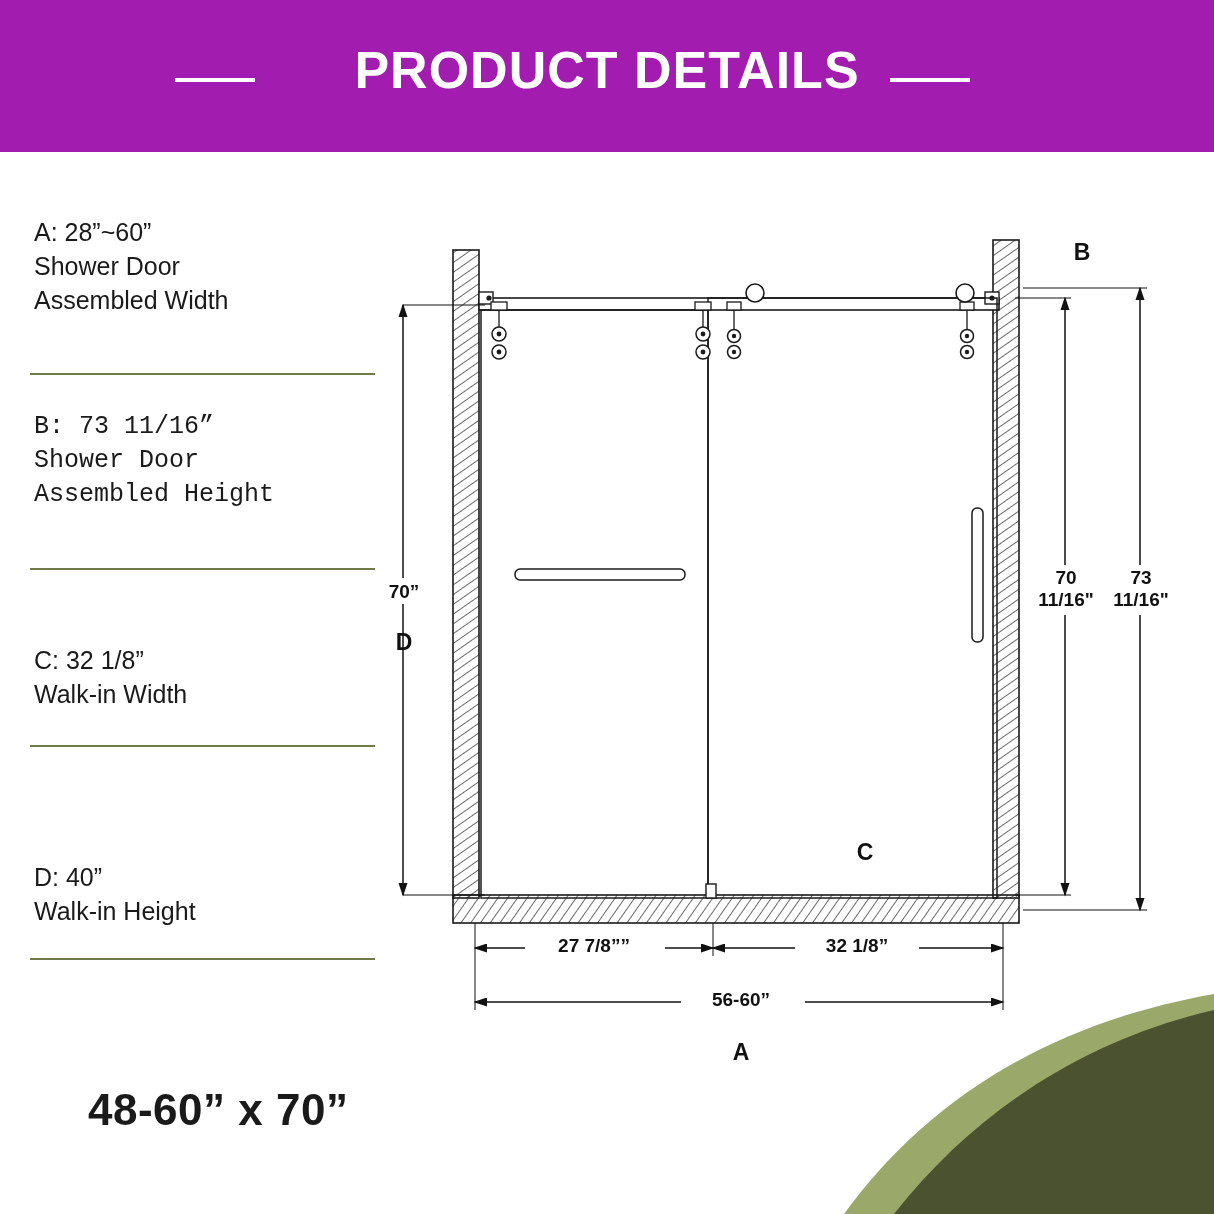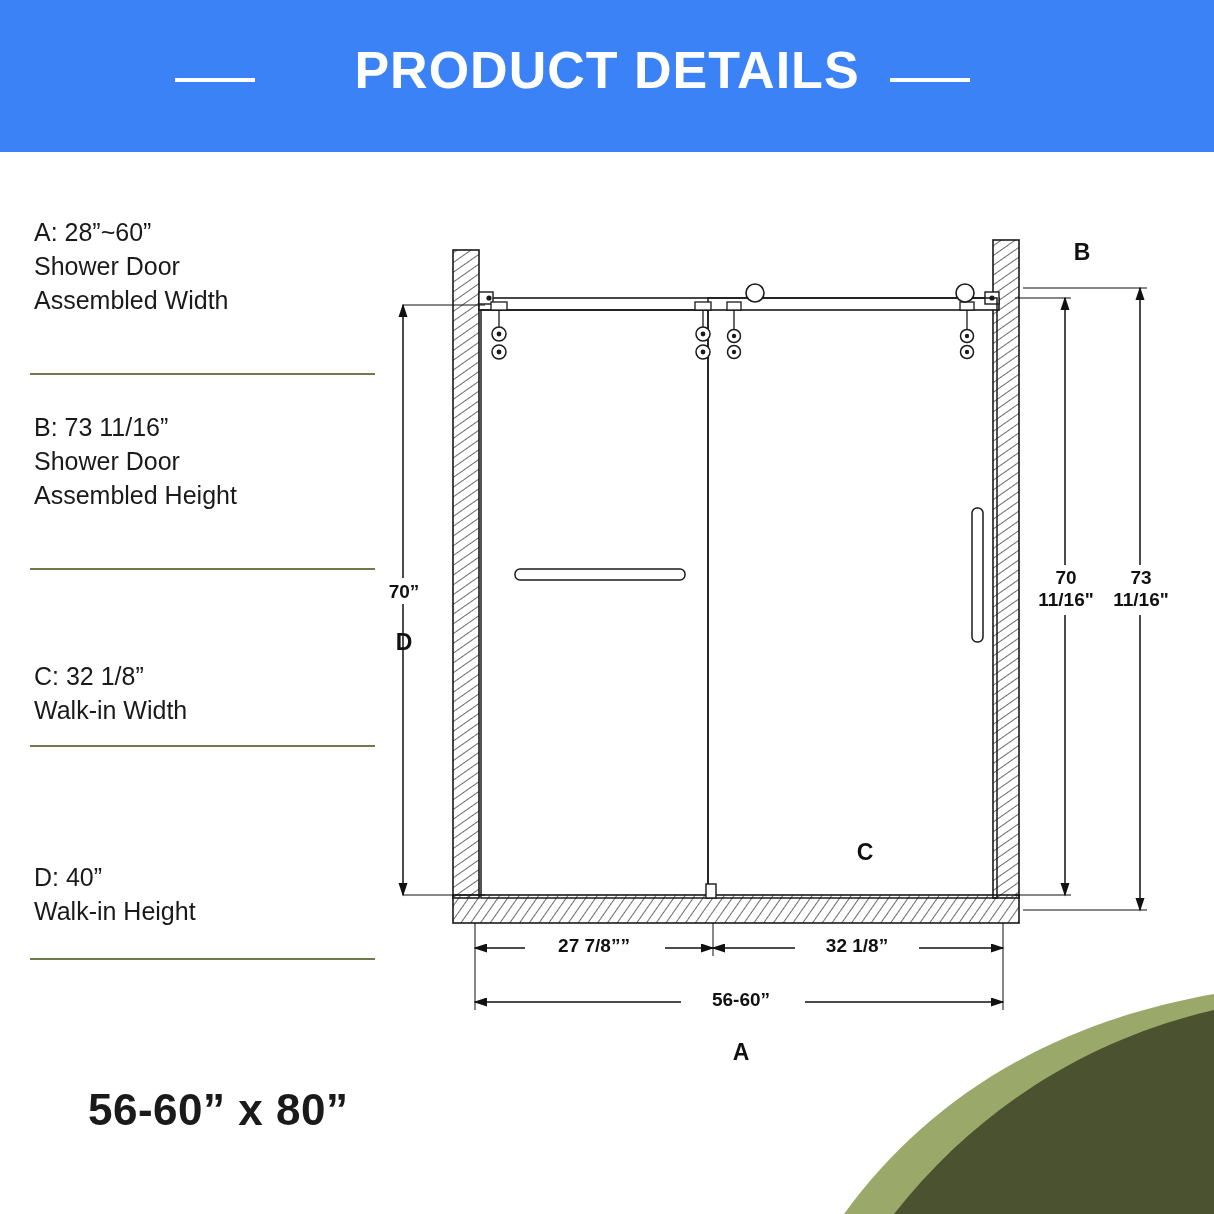--- a/index.html
+++ b/index.html
@@ -14,21 +14,21 @@
     overflow: hidden;
     position: relative;
   }
 
   
   .header {
     position: absolute;
     left: 0; top: 0;
     width: 1214px;
     height: 152px;
-    background: #3b82f6;
+    background: #a21caf;
   }
   .header-title {
     position: absolute;
     left: 0; top: 40px;
     width: 1214px;
     text-align: center;
     color: #ffffff;
     font-size: 52px;
     font-weight: bold;
     letter-spacing: 1px;
@@ -122,42 +122,42 @@
 
 <div class="legend">
 
   <div class="legend-item" style="top:0px;">
     <div class="legend-text">A: 28”~60”
 Shower Door
 Assembled Width</div>
   </div>
   <div class="legend-divider" style="top:158px;"></div>
 
-  <div class="legend-item" style="top:195px;">
+  <div class="legend-item" style="top:195px;font-family:Liberation Mono, monospace;">
     <div class="legend-text">B: 73 11/16”
 Shower Door
 Assembled Height</div>
   </div>
   <div class="legend-divider" style="top:353px;"></div>
 
-  <div class="legend-item" style="top:444px;">
+  <div class="legend-item" style="top:428px;">
     <div class="legend-text">C: 32 1/8”
 Walk-in Width</div>
   </div>
   <div class="legend-divider" style="top:530px;"></div>
 
   <div class="legend-item" style="top:645px;">
     <div class="legend-text">D: 40”
 Walk-in Height</div>
   </div>
   <div class="legend-divider" style="top:743px;"></div>
 
 </div>
 
-<div class="size-label">56-60” x 80”</div>
+<div class="size-label">48-60” x 70”</div>
 
 <div class="swoosh">
   <svg width="620" height="230" viewBox="0 0 620 230">
     <path d="M620,230 L250,230 C330,120 450,40 620,10 Z" fill="#9aa86a"></path>
     <path d="M620,230 L300,230 C380,128 490,56 620,26 Z" fill="#4a5230"></path>
   </svg>
 </div>
 
 <div class="drawing">
 <svg width="820" height="900" viewBox="0 0 820 900">

